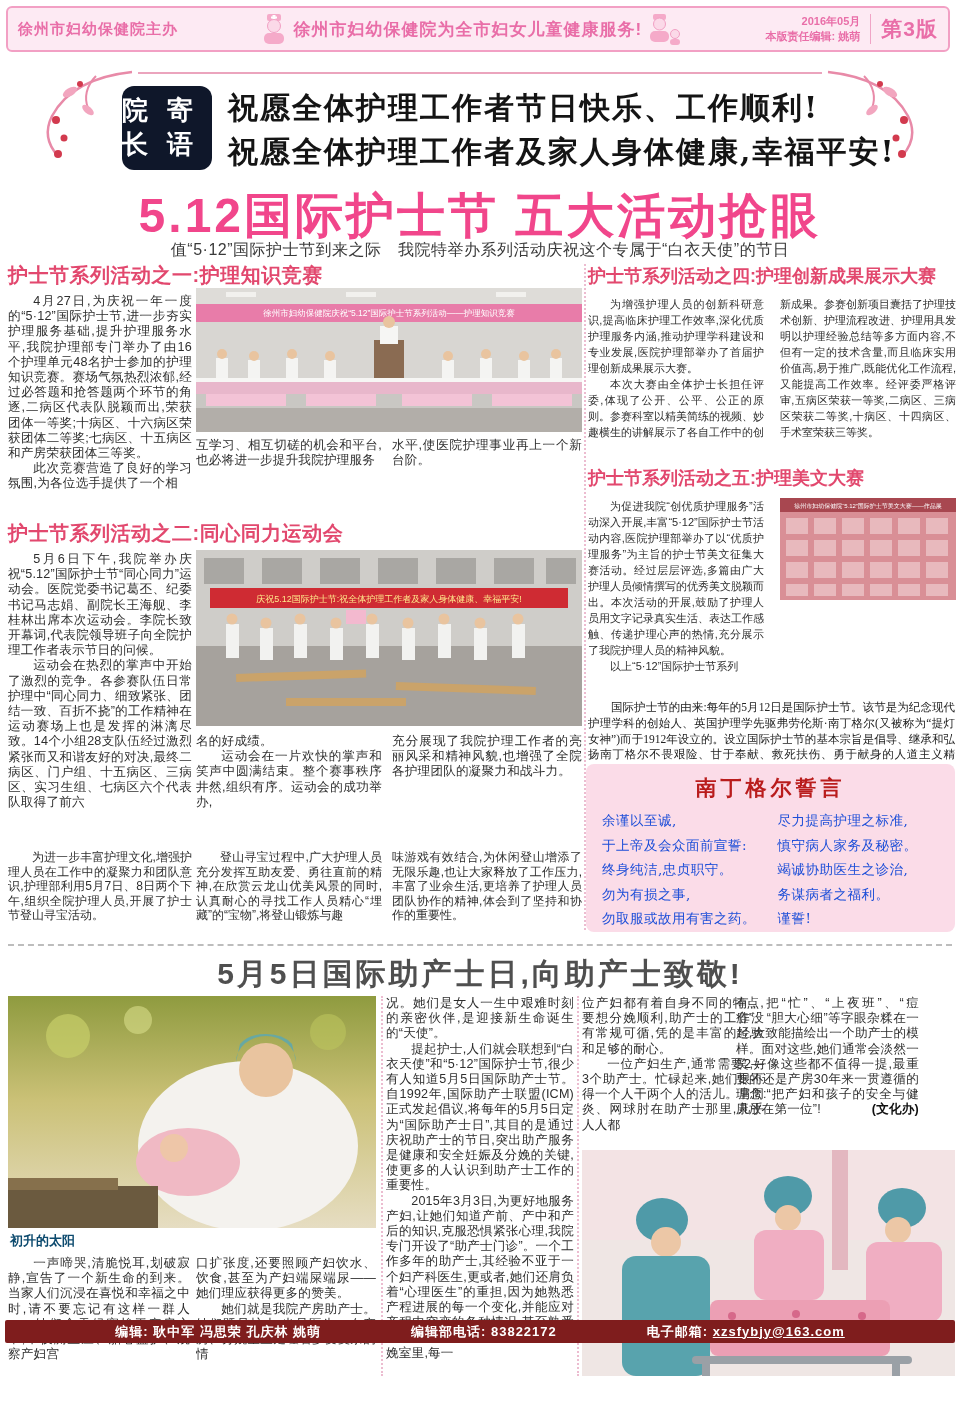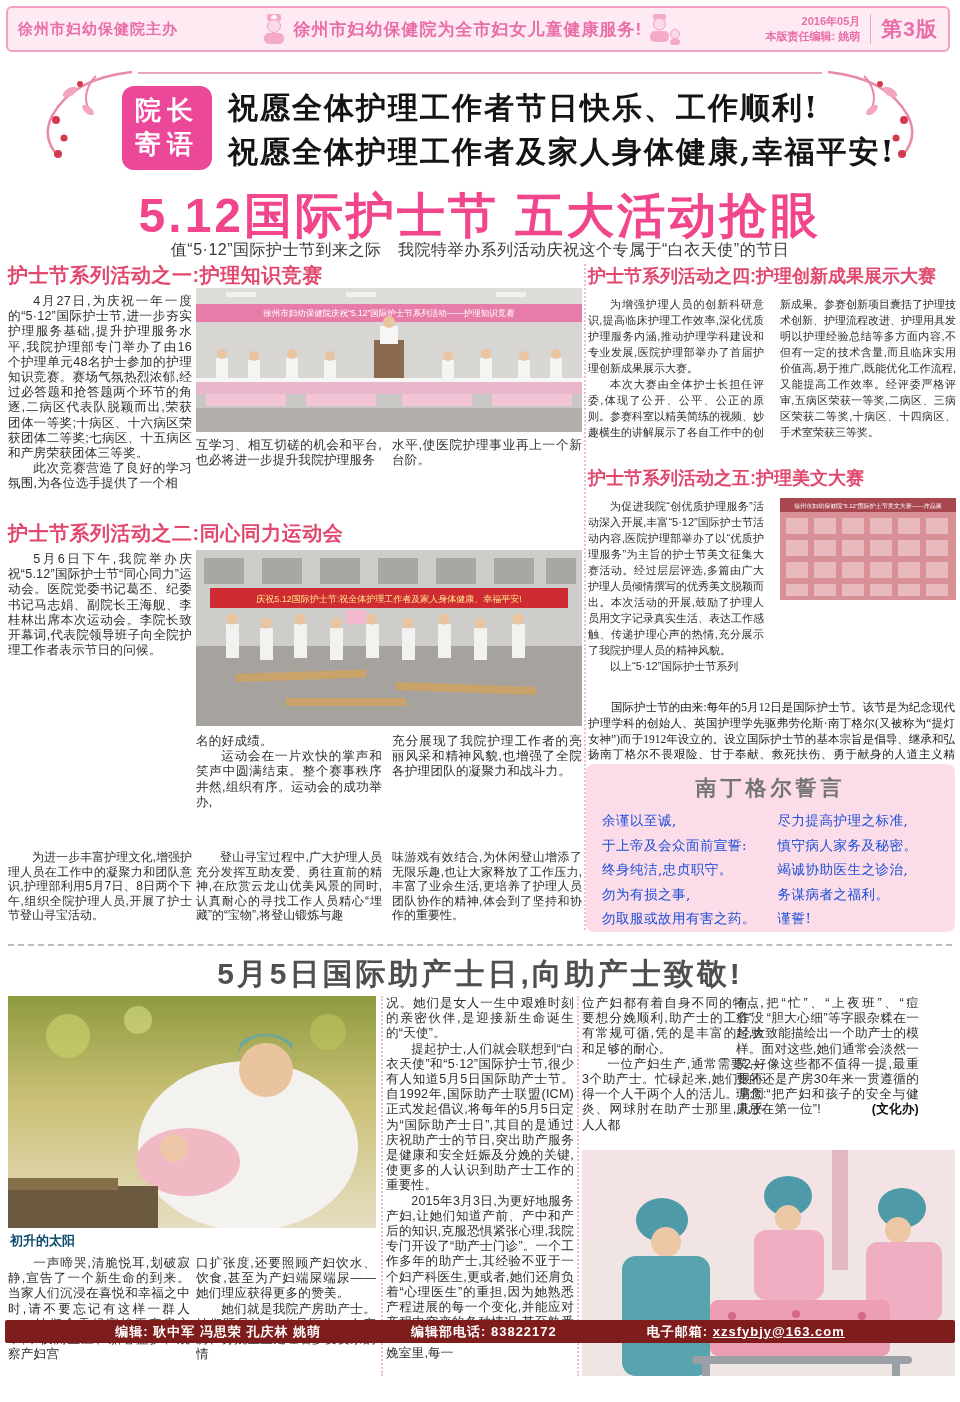--- a/index.html
+++ b/index.html
@@ -10,41 +10,41 @@
   .hdr{left:6px;top:6px;width:944px;height:46px;background:#fdeaf3;border:2px solid #f2a0c4;border-radius:6px;
        display:flex;align-items:center;box-sizing:border-box;padding:0 10px;color:#e96ea8;}
   .hdr-org{font-size:15px;font-weight:bold;letter-spacing:1px;}
   .hdr-slogan{font-size:17px;font-weight:bold;letter-spacing:1px;}
   .hdr-right{margin-left:auto;display:flex;align-items:center;gap:10px;}
   .hdr-meta{font-size:11px;line-height:15px;text-align:right;font-weight:bold;}
   .hdr-div{width:1px;height:30px;background:#f0a4c6;}
   .hdr-edition{font-size:21px;font-weight:bold;letter-spacing:1px;}
   .spacer{flex:1;}
   
-  .badge{left:122px;top:86px;width:90px;height:84px;background:#ec4899;border-radius:12px;color:#fff;
-         display:flex;flex-direction:column;align-items:center;justify-content:center;font-size:26px;font-weight:bold;letter-spacing:6px;line-height:34px;font-family:"Liberation Serif",serif;}
+  .badge{left:122px;top:86px;width:90px;height:84px;background:#0f172a;border-radius:12px;color:#fff;
+         display:flex;flex-direction:row;align-items:center;justify-content:center;font-size:26px;font-weight:bold;letter-spacing:6px;line-height:34px;font-family:"Liberation Serif",serif;}
   .msg-line{left:228px;width:700px;font-family:"DejaVu Serif","Liberation Serif",serif;font-weight:bold;color:#141414;font-size:30px;letter-spacing:2px;white-space:nowrap;}
   .topline{left:138px;top:72px;width:684px;height:2px;background:#eba4bd;}
   
   .lead-title{left:0;top:184px;width:960px;text-align:center;font-size:48px;font-weight:bold;color:#f1468b;letter-spacing:3px;}
   .lead-sub{left:0;top:240px;width:960px;text-align:center;font-size:16px;color:#3a3a3a;letter-spacing:0.5px;}
   
   .sec-title{font-size:20px;font-weight:bold;color:#e2486e;letter-spacing:0.5px;white-space:nowrap;}
   .sec-title-r{font-size:18px;font-weight:bold;color:#e2486e;white-space:nowrap;}
   
   .body-text{font-size:12.6px;line-height:15.2px;letter-spacing:0.2px;text-align:justify;color:#2e2e2e;overflow:hidden;}
   .body-text-sm{font-size:12px;line-height:14.5px;text-align:justify;color:#2e2e2e;overflow:hidden;}
   .body-text-xs{font-size:11px;line-height:16px;text-align:justify;color:#2e2e2e;overflow:hidden;}
   .para{text-indent:2em;margin:0;}
   .noindent{text-indent:0;}
   .byline{float:right;font-weight:bold;color:#111;}
   .note{font-family:"Liberation Serif","DejaVu Serif",serif;font-size:11.5px;line-height:15.8px;color:#222;text-align:justify;overflow:hidden;}
   
   .oath{left:586px;top:764px;width:369px;height:168px;background:#fbdce8;border-radius:8px;box-sizing:border-box;padding:8px 16px;}
-  .oath-title{text-align:center;font-size:21px;font-weight:bold;color:#737373;letter-spacing:4px;margin:2px 0 6px 0;font-family:"Liberation Serif",serif;}
+  .oath-title{text-align:center;font-size:21px;font-weight:bold;color:#b91c1c;letter-spacing:4px;margin:2px 0 6px 0;font-family:"Liberation Serif",serif;}
   .oath-cols{display:flex;gap:14px;}
   .oath-col{flex:1;font-family:"DejaVu Serif","Liberation Serif",serif;font-size:13.5px;line-height:24.5px;color:#1d4ed8;letter-spacing:0.5px;}
   
   .hsep{border-top:2px dashed #bdbdbd;height:0;}
   .vsep{border-left:2px dotted #ecbcd0;width:0;}
   
   .mid-title{left:0;top:954px;width:960px;text-align:center;font-size:30px;font-weight:bold;color:#4f4f4f;letter-spacing:3px;}
   .photo-cap{font-size:13px;font-weight:bold;color:#0c4a6e;}
   
   .footer{left:5px;top:1320px;width:950px;height:23px;background:#7f1d1d;border-radius:2px;display:flex;align-items:center;
@@ -177,20 +177,21 @@
   <div class="abs body-text" style="left:196px;top:438px;width:186px;height:36px;">
     <p class="para noindent">互学习、相互切磋的机会和平台,也必将进一步提升我院护理服务</p>
   </div>
   <div class="abs body-text" style="left:392px;top:438px;width:190px;height:36px;">
     <p class="para noindent">水平,使医院护理事业再上一个新台阶。</p>
   </div>
 
   <div class="abs sec-title" style="left:8px;top:520px;">护士节系列活动之二:同心同力运动会</div>
   <div class="abs body-text" style="left:8px;top:552px;width:184px;height:262px;">
     <p class="para">5月6日下午,我院举办庆祝“5.12”国际护士节“同心同力”运动会。医院党委书记葛丕、纪委书记马志娟、副院长王海舰、李桂林出席本次运动会。李院长致开幕词,代表院领导班子向全院护理工作者表示节日的问候。</p>
+    <p class="para">运动会在热烈的掌声中开始了激烈的竞争。各参赛队伍日常护理中“同心同力、细致紧张、团结一致、百折不挠”的工作精神在运动赛场上也是发挥的淋漓尽致。14个小组28支队伍经过激烈紧张而又和谐友好的对决,最终二病区、门户组、十五病区、三病区、实习生组、七病区六个代表队取得了前六</p>
   </div>
   <div class="abs" style="left:196px;top:550px;">
     <svg width="386" height="176" viewBox="0 0 386 176">
       <rect width="386" height="176" fill="#cfcdc9"></rect>
       <g fill="#a9a7a3">
           <rect x="8" y="8" width="40" height="26"></rect>
           <rect x="66" y="8" width="40" height="26"></rect>
           <rect x="124" y="8" width="40" height="26"></rect>
           <rect x="182" y="8" width="40" height="26"></rect>
           <rect x="240" y="8" width="40" height="26"></rect>

